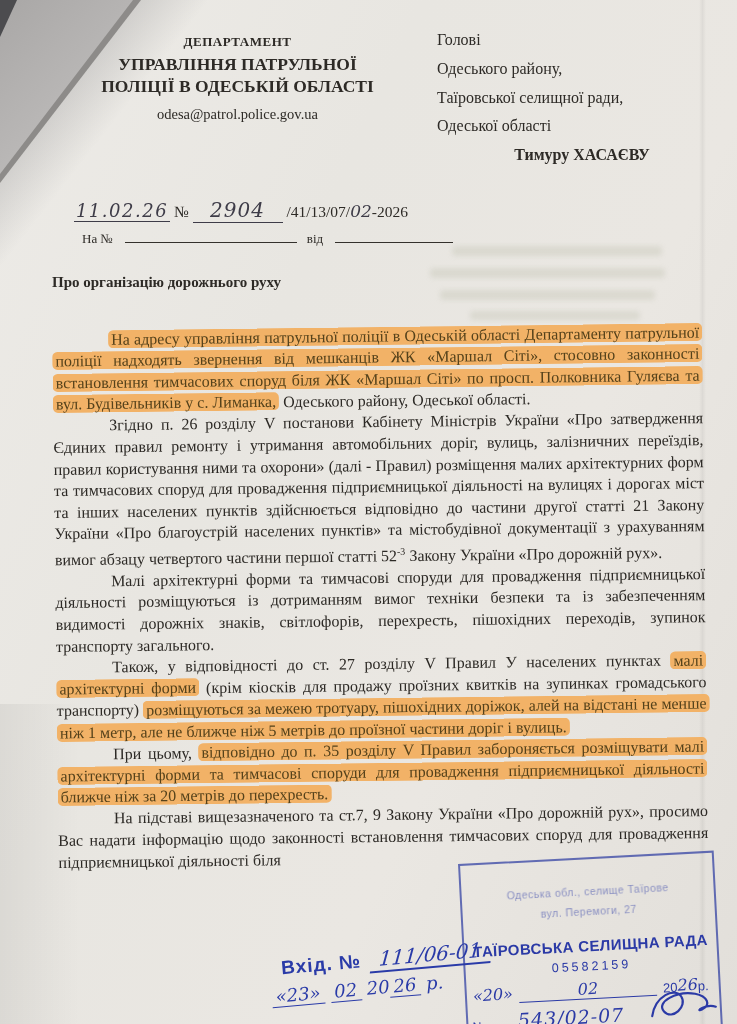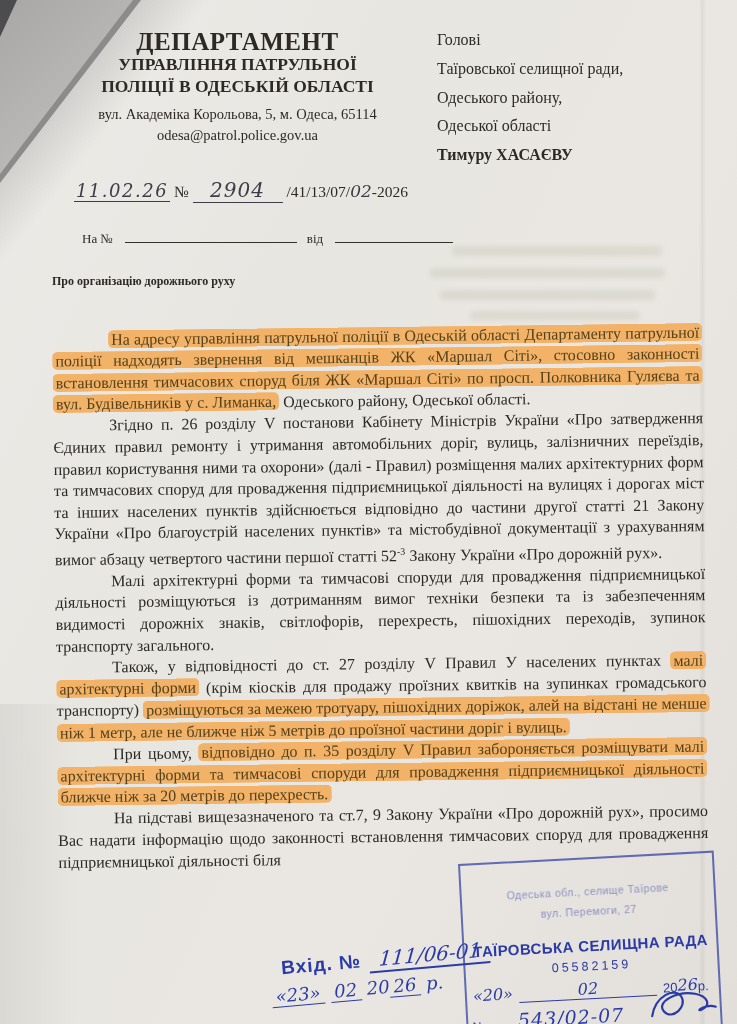--- a/index.html
+++ b/index.html
@@ -17,41 +17,41 @@
     clip-path:polygon(0 0,133px 0,0 174px);
     background:linear-gradient(135deg,#a9a7a6 0%,#bfbdbc 55%,#b1afad 100%);}
   .corner-dark{position:absolute;left:0;top:0;width:40px;height:44px;
     clip-path:polygon(0 0,17px 0,0 37px);background:#4c4c4f;}
   .crease{position:absolute;left:699px;top:0;width:7px;height:100%;
     background:linear-gradient(90deg,transparent,rgba(0,0,0,.05),transparent);}
   .shadow-bl{position:absolute;left:0;bottom:0;width:80px;height:320px;
     background:linear-gradient(90deg,rgba(0,0,0,.06),transparent);}
   
   .org{position:absolute;left:55px;top:30px;width:365px;text-align:center;font-weight:700;}
-  .org-l1,.org-l2{font-size:25px;line-height:23px;letter-spacing:.5px;}
+  .org-l1,.org-l2{font-size:13px;line-height:23px;letter-spacing:.5px;}
   .org-l3,.org-l4{font-size:17.5px;line-height:22px;}
   .addr{margin-top:7px;font-weight:400;font-size:14.5px;line-height:20.5px;}
   
   .recipient{position:absolute;left:437px;top:26px;width:290px;font-size:16px;}
   .recipient div{line-height:28.8px;white-space:nowrap;}
   
-  .ref-line{position:absolute;left:74px;top:178px;font-size:15.5px;white-space:nowrap;}
+  .ref-line{position:absolute;left:74px;top:198px;font-size:15.5px;white-space:nowrap;}
   .hw{font-family:"DejaVu Serif",serif;font-style:italic;color:#3e3c48;}
   .uline{display:inline-block;border-bottom:1.6px solid #3e3c48;text-align:center;}
   .hw-date{width:96px;font-size:18px;letter-spacing:1.5px;}
   .hw-num{width:90px;font-size:20px;letter-spacing:1px;}
   .hw-small{font-size:17px;}
   .reply-line{position:absolute;left:82px;top:228px;font-size:13px;}
   .blank{display:inline-block;border-bottom:1.5px solid #34312c;height:14px;vertical-align:baseline;}
   .b1{width:172px;margin:0 10px 0 12px;}
   .b2{width:118px;margin-left:12px;}
   
   .ghost{position:absolute;background:rgba(140,150,118,.16);filter:blur(2.5px);border-radius:4px;}
   
-  .subject{position:absolute;left:52px;top:274px;font-size:12px;font-weight:700;text-align:center;}
+  .subject{position:absolute;left:52px;top:274px;font-size:15px;font-weight:700;text-align:center;}
   .body-text{position:absolute;left:52px;top:329px;width:650px;font-size:16px;line-height:21.6px;
     text-align:justify;transform:rotate(-0.7deg);transform-origin:0 0;}
   .body-text p{margin:0;text-indent:56px;}
   .hl{background:#f2b267;border-radius:5px;padding:.5px 3px;color:#55421b;
     box-decoration-break:clone;-webkit-box-decoration-break:clone;}
   .body-text sup{font-size:10px;}
   
   .stamp-note{position:absolute;left:282px;top:946px;color:#2a3ba8;transform:rotate(-5deg);white-space:nowrap;}
   .sn-label{font-family:"Liberation Sans",sans-serif;font-weight:700;font-size:19px;letter-spacing:1px;}
   .sn-num{font-family:"DejaVu Serif",serif;font-style:italic;font-size:20px;border-bottom:2px solid #2a3ba8;
@@ -85,31 +85,30 @@
   <div class="corner-grey"></div>
   <div class="corner-dark"></div>
   <div class="crease"></div>
   <div class="shadow-bl"></div>
 
   <div class="org">
     <div class="org-l1">ДЕПАРТАМЕНТ</div>
     <div class="org-l3">УПРАВЛІННЯ ПАТРУЛЬНОЇ</div>
     <div class="org-l4">ПОЛІЦІЇ В ОДЕСЬКІЙ ОБЛАСТІ</div>
     <div class="addr">
-      <div>вул. Академіка Корольова, 5, м. Одеса, 65114</div>
       <div>odesa@patrol.police.gov.ua</div>
     </div>
   </div>
 
   <div class="recipient">
       <div>Голові</div>
+      <div>Одеського району,</div>
       <div>Таїровської селищної ради,</div>
-      <div>Одеського району,</div>
       <div>Одеської області</div>
-      <div style="font-weight: 700;">Тимуру ХАСАЄВУ</div>
+      <div style="font-weight: 700; text-align: center;">Тимуру ХАСАЄВУ</div>
     </div>
 
   <div class="ref-line">
     <span class="uline hw hw-date">11.02.26</span>
     <span>№</span>
     <span class="uline hw hw-num">2904</span>
     <span>/41/13/07/</span><span class="hw hw-small">02</span><span>-2026</span>
   </div>
 
   <div class="reply-line">

